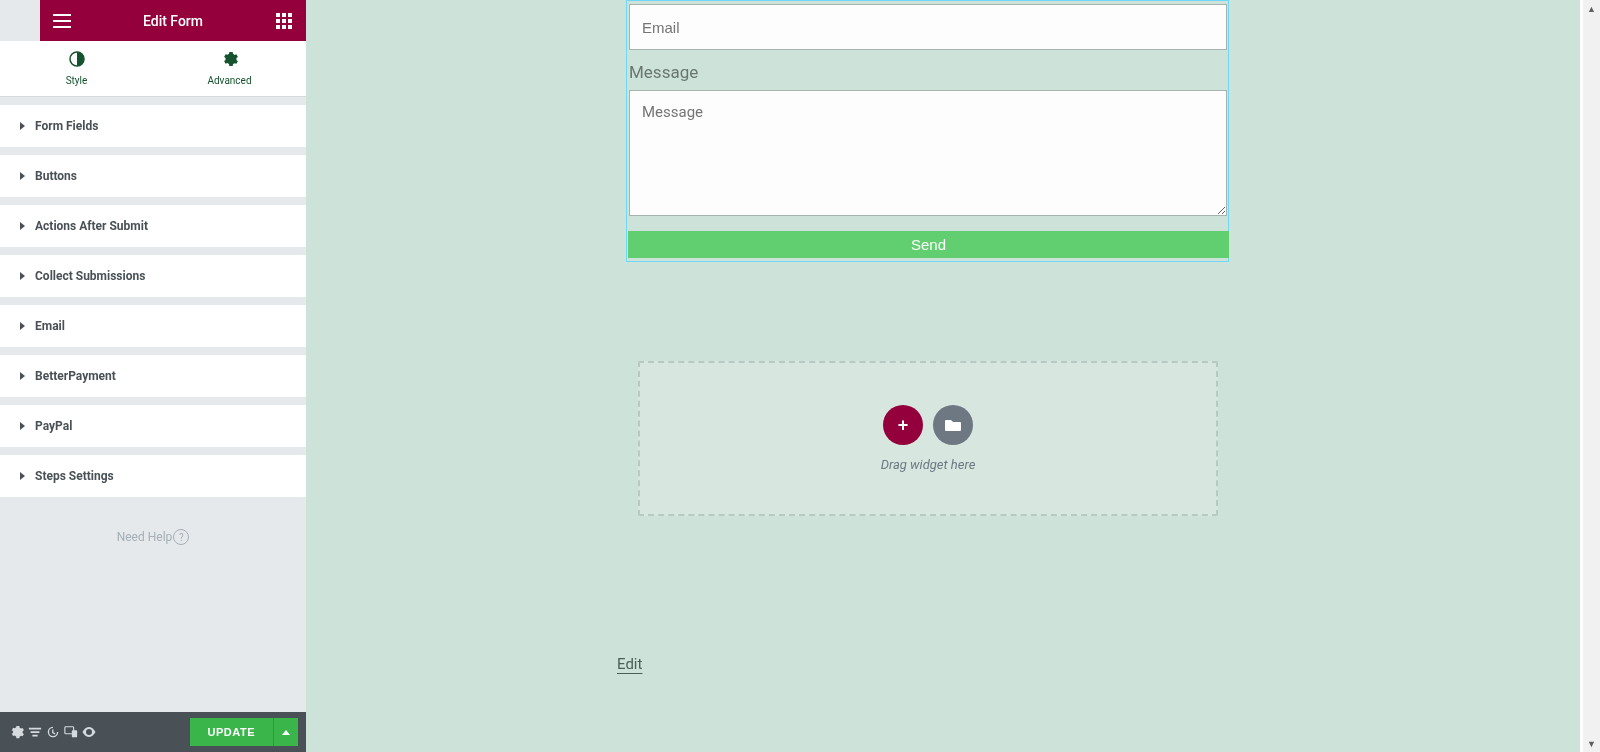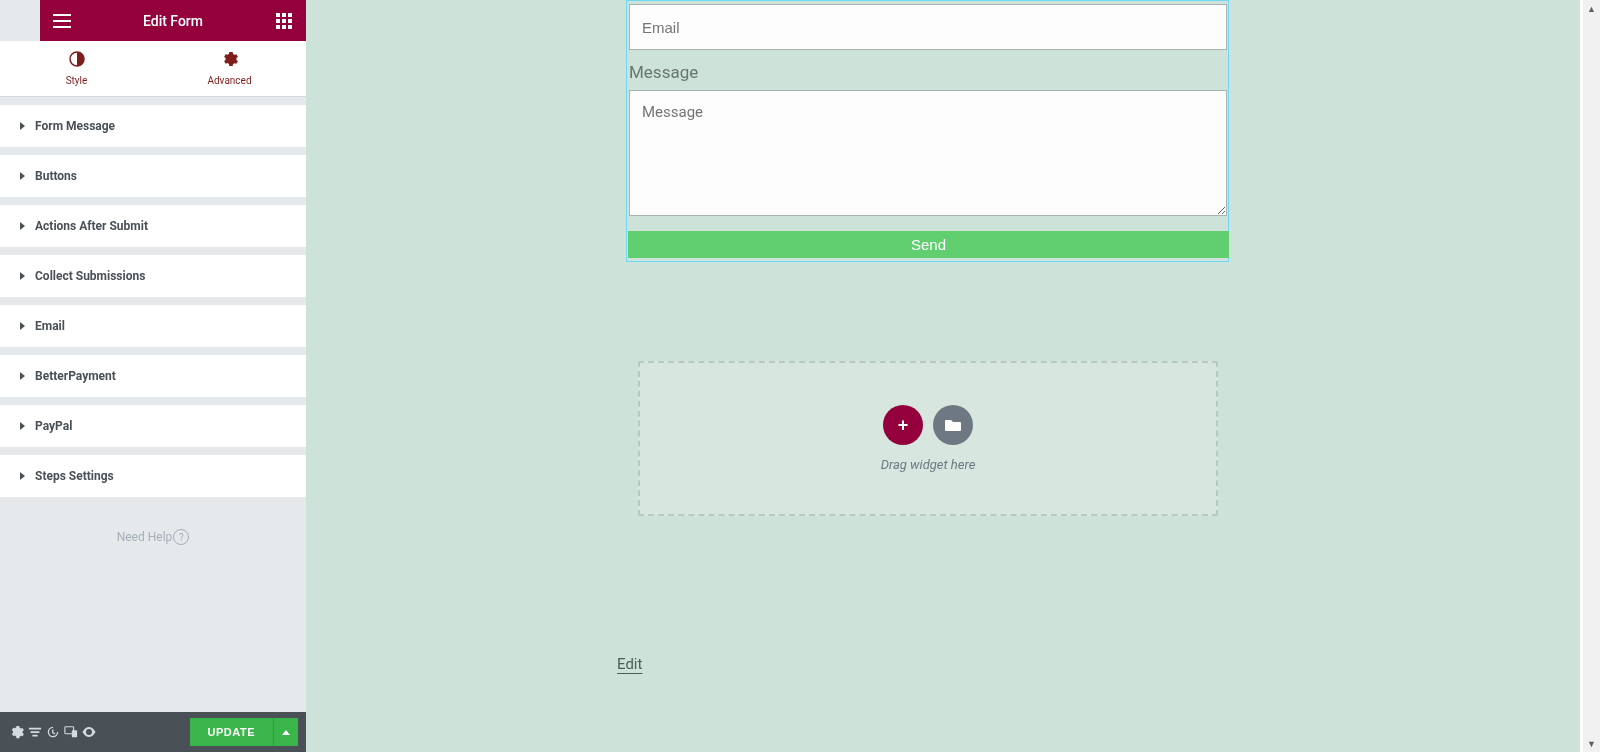--- a/index.html
+++ b/index.html
@@ -4,21 +4,21 @@
 <style>
 * { box-sizing: border-box; margin: 0; padding: 0; }
 body { font-family: Roboto, Arial, sans-serif; font-size: 13px; color: #333; width: 1600px; height: 752px; overflow: hidden; position: relative; background: #fff; }
 .sidebar { position: absolute; left: 0; top: 0; width: 306px; height: 752px; background: #e6e9ec; display: flex; flex-direction: column; }
 .header { height: 41px; background: #93003c; color: #fff; display: flex; align-items: center; justify-content: space-between; padding: 10px 12px; margin-left: 40px; }
 .header .title { font-size: 14px; font-weight: 500; flex: 1; text-align: center; }
 .hamburger, .apps-grid { width: 20px; height: 20px; display: flex; align-items: center; justify-content: center; cursor: pointer; }
 .hamburger svg, .apps-grid svg { fill: #fff; }
 
 .tabs { height: 56px; background: #fff; display: flex; border-bottom: 1px solid #d5dadf; }
-.tab { flex: 1; display: flex; flex-direction: column; align-items: center; justify-content: center; gap: 4px; color: #7f1d1d; cursor: pointer; position: relative; }
+.tab { flex: 1; display: flex; flex-direction: column; align-items: center; justify-content: center; gap: 4px; color: #14532d; cursor: pointer; position: relative; }
 .tab.active { color: #93003c; }
 .tab.active::after { content: ""; position: absolute; bottom: -1px; left: 0; right: 0; height: 3px; background: #93003c; width: 66%; margin: 0 auto; }
 .tab .icon { font-size: 16px; }
 .tab .lbl { font-size: 10px; }
 
 .sections { flex: 1; overflow: auto; padding-top: 8px; }
 .sec { background: #fff; margin-bottom: 8px; padding: 14px 20px; display: flex; align-items: center; gap: 10px; font-weight: 700; font-size: 12px; color: #495157; cursor: pointer; }
 .sec .caret { width: 0; height: 0; border-top: 4px solid transparent; border-bottom: 4px solid transparent; border-left: 5px solid #495157; }
 
 .help { text-align: center; padding: 24px 0 32px; color: #a4afb7; font-size: 12px; display: flex; align-items: center; justify-content: center; gap: 1px; }
@@ -98,21 +98,21 @@
             <path d="M8 5a3 3 0 100 6 3 3 0 000-6zm6.5 3c0-.3 0-.6-.1-.9l1.5-1.2-1.5-2.6-1.8.6c-.5-.4-1-.7-1.6-.9L10.7 1H7.3L7 2.9c-.6.2-1.1.5-1.6.9l-1.8-.6L2.1 5.9l1.5 1.2c0 .3-.1.6-.1.9s0 .6.1.9l-1.5 1.2 1.5 2.6 1.8-.6c.5.4 1 .7 1.6.9L7.3 15h3.4l.3-1.9c.6-.2 1.1-.5 1.6-.9l1.8.6 1.5-2.6-1.5-1.2c.1-.3.1-.6.1-1z"></path>
           </svg>
       </span>
       <span class="lbl">Advanced</span>
     </div>
   </div>
 
   <div class="sections">
     <div class="sec">
         <span class="caret"></span>
-        <span>Form Message</span>
+        <span>Form Fields</span>
       </div>
     <div class="sec">
         <span class="caret"></span>
         <span>Buttons</span>
       </div>
     <div class="sec">
         <span class="caret"></span>
         <span>Actions After Submit</span>
       </div>
     <div class="sec">

